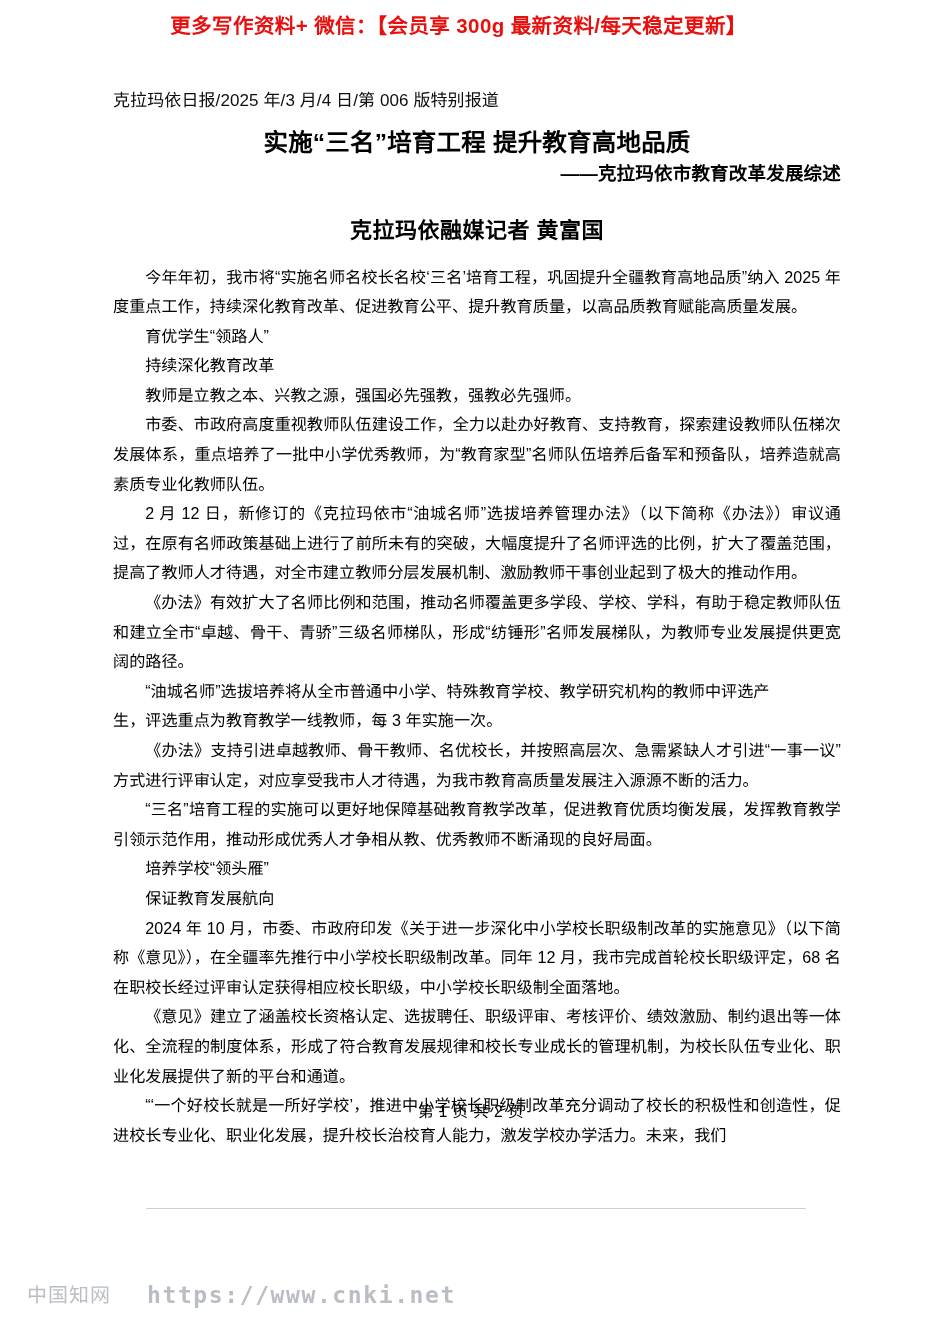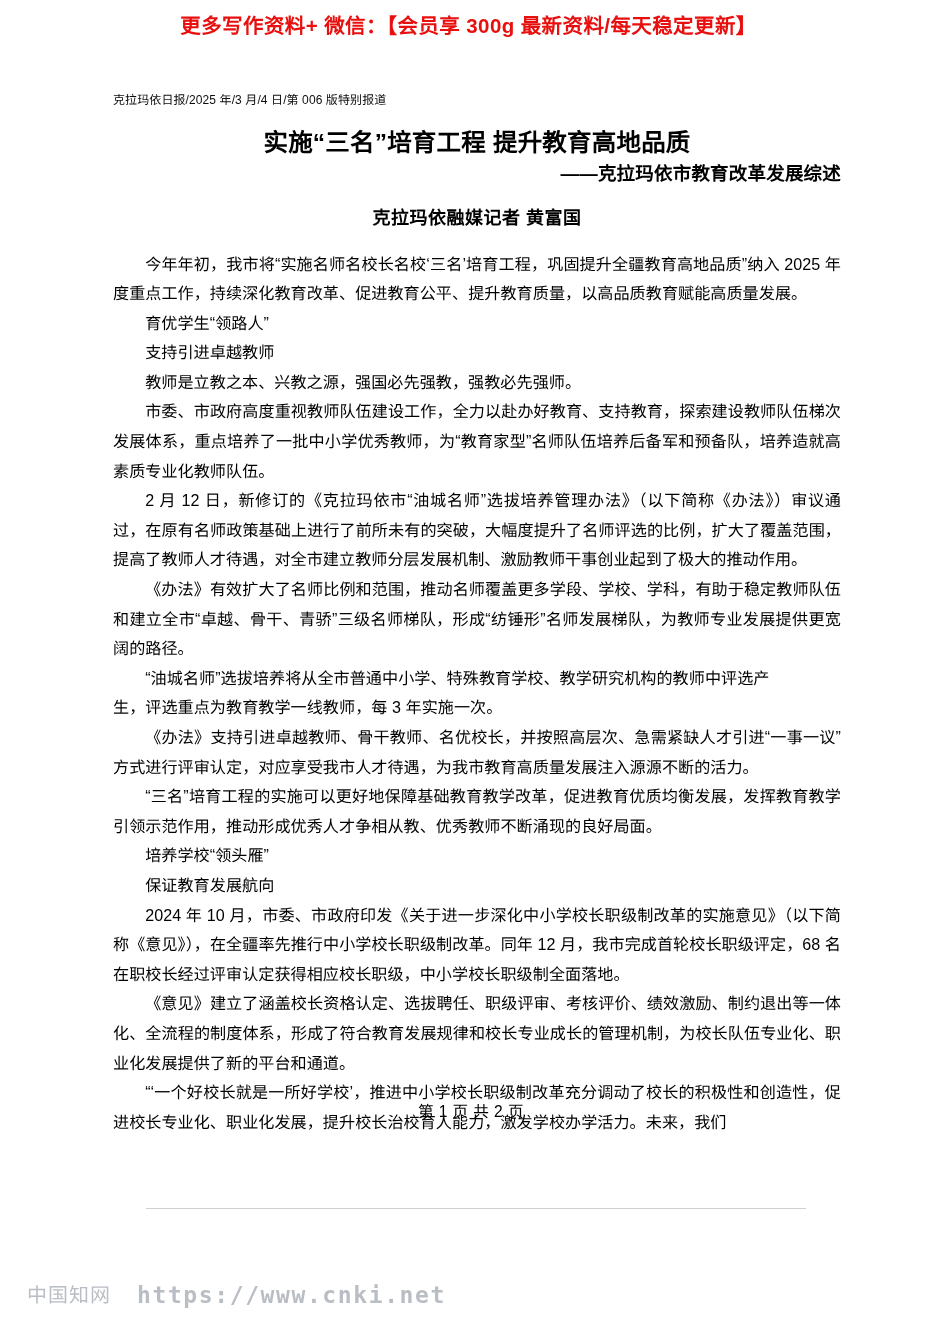--- a/index.html
+++ b/index.html
@@ -15,21 +15,21 @@
     position: relative;
     font-family: "Liberation Sans", "DejaVu Sans", sans-serif;
     color: #000000;
     overflow: hidden;
   }
 
   
   .promo-banner {
     position: absolute;
     top: 11px;
-    left: 10px;
+    left: 0;
     width: 877px;
     text-align: center;
     font-size: 20.5px;
     font-weight: 700;
     color: #e8100f;
     letter-spacing: 0.4px;
     white-space: nowrap;
     line-height: 30px;
     padding-left: 40px;
   }
@@ -43,21 +43,21 @@
     height: 1344px;
   }
   .content {
     position: absolute;
     left: 113px;
     top: 88px;
     width: 728px;
   }
 
   .source-line {
-    font-size: 12px;
+    font-size: 17px;
     line-height: 25.5px;
     color: #0d0d0d;
     letter-spacing: 0.1px;
     width: 420px;
   }
 
   .doc-title {
     margin-top: 12px;
     text-align: center;
     font-size: 24.5px;
@@ -69,23 +69,23 @@
   .doc-subtitle {
     text-align: right;
     font-size: 18.5px;
     font-weight: 700;
     line-height: 27px;
     letter-spacing: 0.2px;
     white-space: nowrap;
   }
 
   .byline {
-    margin-top: 17px;
-    text-align: center;
-    font-size: 18px;
+    margin-top: 30px;
+    text-align: center;
+    font-size: 22px;
     font-weight: 700;
     line-height: 28px;
     letter-spacing: 0.5px;
   }
 
   .body-text {
     margin-top: 18px;
     font-size: 16.1px;
     line-height: 29.6px;
     text-align: justify;
@@ -127,21 +127,21 @@
     background: #cfcfcf;
   }
 
   
   .watermark {
     position: absolute;
     left: 27px;
     top: 1283px;
     display: flex;
     align-items: flex-start;
-    gap: 26px;
+    gap: 36px;
     opacity: 1;
   }
   .watermark .wm-name {
     font-family: "DejaVu Serif", "Liberation Serif", serif;
     font-size: 20px;
     color: #b9bec4;
     letter-spacing: 1px;
     line-height: 24px;
   }
   .watermark .wm-url {
@@ -166,21 +166,21 @@
 
     <div class="doc-title">实施“三名”培育工程  提升教育高地品质</div>
 
     <div class="doc-subtitle">——克拉玛依市教育改革发展综述</div>
 
     <div class="byline">克拉玛依融媒记者  黄富国</div>
 
     <div class="body-text">
       <p class="ind">今年年初，我市将“实施名师名校长名校‘三名’培育工程，巩固提升全疆教育高地品质”纳入 2025 年度重点工作，持续深化教育改革、促进教育公平、提升教育质量，以高品质教育赋能高质量发展。</p>
       <p class="ind">育优学生“领路人”</p>
-      <p class="ind">支持引进卓越教师</p>
+      <p class="ind">持续深化教育改革</p>
       <p class="ind">教师是立教之本、兴教之源，强国必先强教，强教必先强师。</p>
       <p class="ind">市委、市政府高度重视教师队伍建设工作，全力以赴办好教育、支持教育，探索建设教师队伍梯次发展体系，重点培养了一批中小学优秀教师，为“教育家型”名师队伍培养后备军和预备队，培养造就高素质专业化教师队伍。</p>
       <p class="ind">2 月 12 日，新修订的《克拉玛依市“油城名师”选拔培养管理办法》（以下简称《办法》）审议通过，在原有名师政策基础上进行了前所未有的突破，大幅度提升了名师评选的比例，扩大了覆盖范围，提高了教师人才待遇，对全市建立教师分层发展机制、激励教师干事创业起到了极大的推动作用。</p>
       <p class="ind">《办法》有效扩大了名师比例和范围，推动名师覆盖更多学段、学校、学科，有助于稳定教师队伍和建立全市“卓越、骨干、青骄”三级名师梯队，形成“纺锤形”名师发展梯队，为教师专业发展提供更宽阔的路径。</p>
       <p class="ind gap-after">“油城名师”选拔培养将从全市普通中小学、特殊教育学校、教学研究机构的教师中评选产</p>
       <p class="noind">生，评选重点为教育教学一线教师，每 3 年实施一次。</p>
       <p class="ind">《办法》支持引进卓越教师、骨干教师、名优校长，并按照高层次、急需紧缺人才引进“一事一议”方式进行评审认定，对应享受我市人才待遇，为我市教育高质量发展注入源源不断的活力。</p>
       <p class="ind">“三名”培育工程的实施可以更好地保障基础教育教学改革，促进教育优质均衡发展，发挥教育教学引领示范作用，推动形成优秀人才争相从教、优秀教师不断涌现的良好局面。</p>
       <p class="ind">培养学校“领头雁”</p>
       <p class="ind">保证教育发展航向</p>

